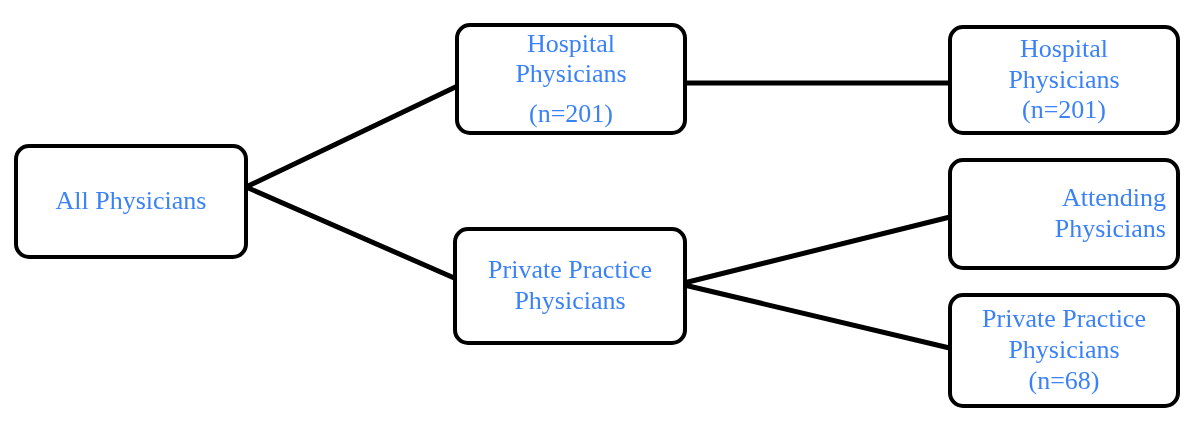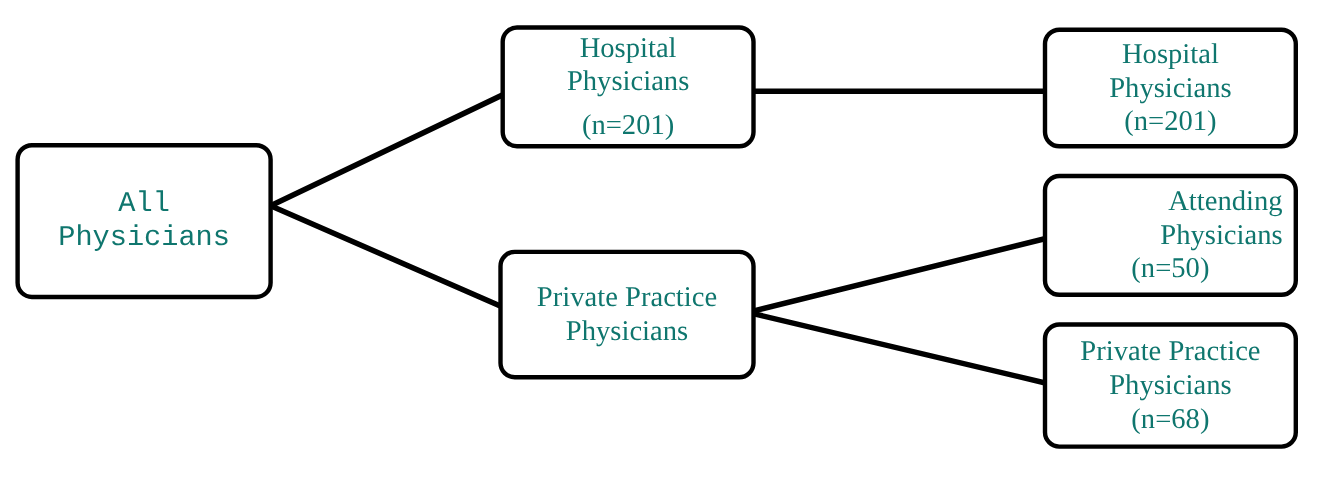--- a/index.html
+++ b/index.html
@@ -35,36 +35,36 @@
     box-sizing: border-box;
     background: #ffffff;
     border: 4px solid #000000;
     border-radius: 15px;
     z-index: 1;
     display: flex;
     flex-direction: column;
     justify-content: center;
     align-items: center;
     text-align: center;
-    color: #0f766e;
+    color: #3b82f6;
     font-size: 26px;
     line-height: 1.18;
     padding: 4px 10px;
   }
   .node .label {
     display: block;
   }
   .node .count {
     display: block;
   }
   .node .count.gap {
     margin-top: 9px;
   }
   
-  .node-all            { left: 14px;  top: 130px; width: 234px; height: 142px; font-family: Liberation Mono, monospace; }
+  .node-all            { left: 14px;  top: 144px; width: 234px; height: 115px; }
   .node-hospital-mid   { left: 455px; top: 23px;  width: 232px; height: 112px; }
   .node-private-mid    { left: 453px; top: 227px; width: 234px; height: 118px; }
   .node-hospital-right { left: 948px; top: 25px;  width: 232px; height: 110px; }
   .node-attending-right{ left: 948px; top: 158px; width: 232px; height: 112px; text-align: right; }
   .node-private-right  { left: 948px; top: 293px; width: 232px; height: 115px; }
 </style>
 </head>
 <body>
 
 <div class="canvas">
@@ -90,21 +90,20 @@
     <span class="label">Private Practice Physicians</span>
   </div>
 
   <div class="node node-hospital-right">
     <span class="label">Hospital Physicians</span>
     <span class="count">(n=201)</span>
   </div>
 
   <div class="node node-attending-right">
     <span class="label">Attending Physicians</span>
-    <span class="count">(n=50)</span>
   </div>
 
   <div class="node node-private-right">
     <span class="label">Private Practice Physicians</span>
     <span class="count">(n=68)</span>
   </div>
 
 </div>
 
 </body></html>

